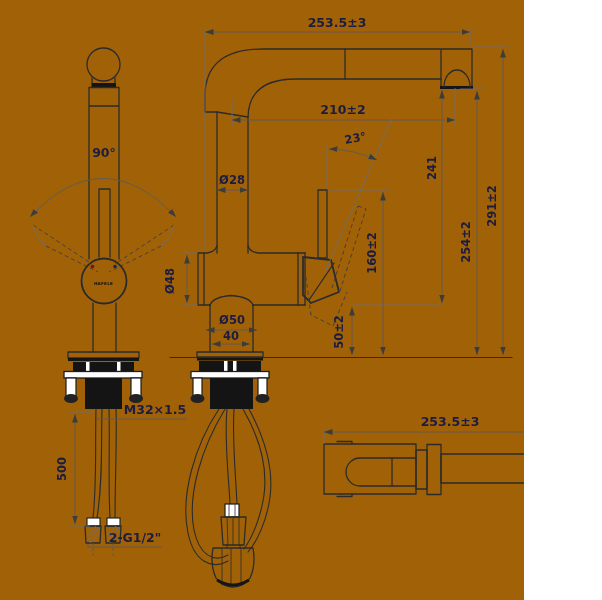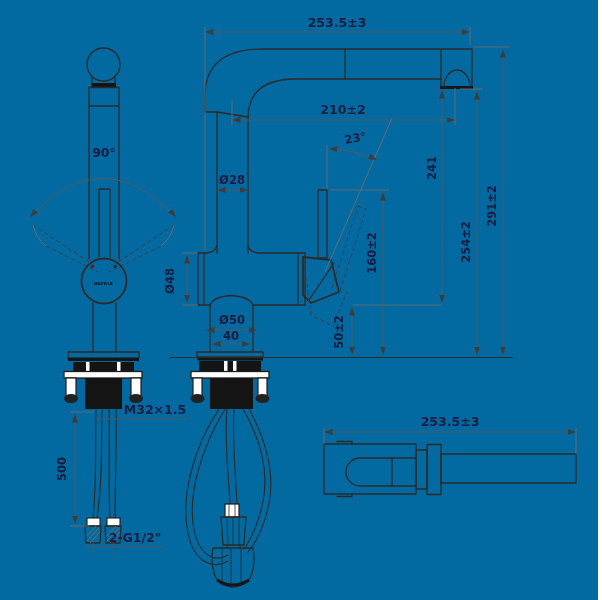--- a/index.html
+++ b/index.html
@@ -1,16 +1,16 @@
 <!DOCTYPE html>
 <html><head>
 <meta charset="utf-8">
 <style>
   html,body{margin:0;padding:0;background:#fff;}
-  .stage{width:598px;height:600px;background:#0369a1;position:relative;overflow:hidden;}
+  .stage{width:524px;height:600px;background:#a16207;position:relative;overflow:hidden;}
   .obj{stroke:#2b2b2b;stroke-width:1.3;fill:none;stroke-linejoin:round;stroke-linecap:round;}
   .obj2{stroke:#2b2b2b;stroke-width:1.8;fill:none;stroke-linejoin:round;}
   .thickline{stroke:#151515;stroke-width:3;fill:none;}
   .fillk{fill:#141414;stroke:none;}
   .thin{stroke:#6e6e6e;stroke-width:0.9;fill:none;}
   .dimline{stroke:#5a5a5a;stroke-width:0.9;fill:none;}
   .dash{stroke:#3c3c3c;stroke-width:0.9;fill:none;stroke-dasharray:4 3;}
   .cdash{stroke:#555;stroke-width:0.8;fill:none;stroke-dasharray:3 2;}
   text.dim{font-family:"DejaVu Sans",sans-serif;font-weight:bold;fill:#1c1c40;font-size:11.5px;text-anchor:middle;}
   text.big{font-size:12.5px;}

